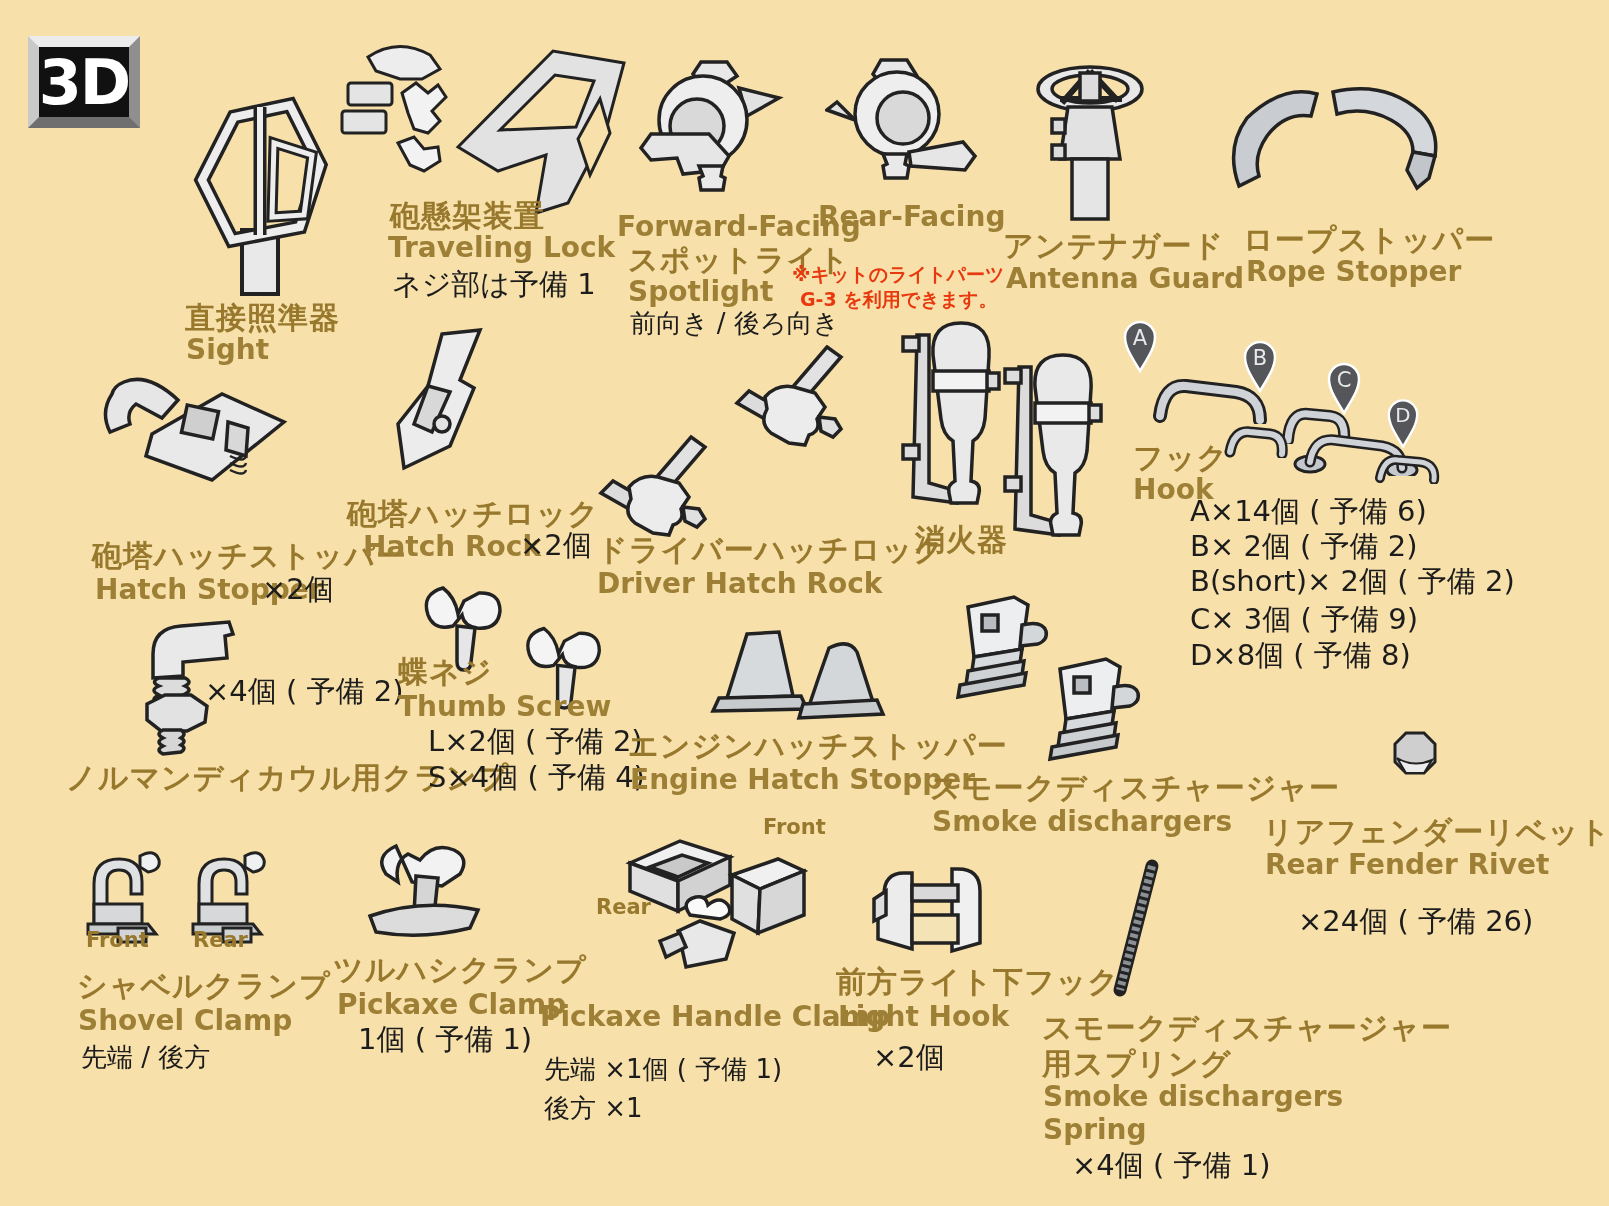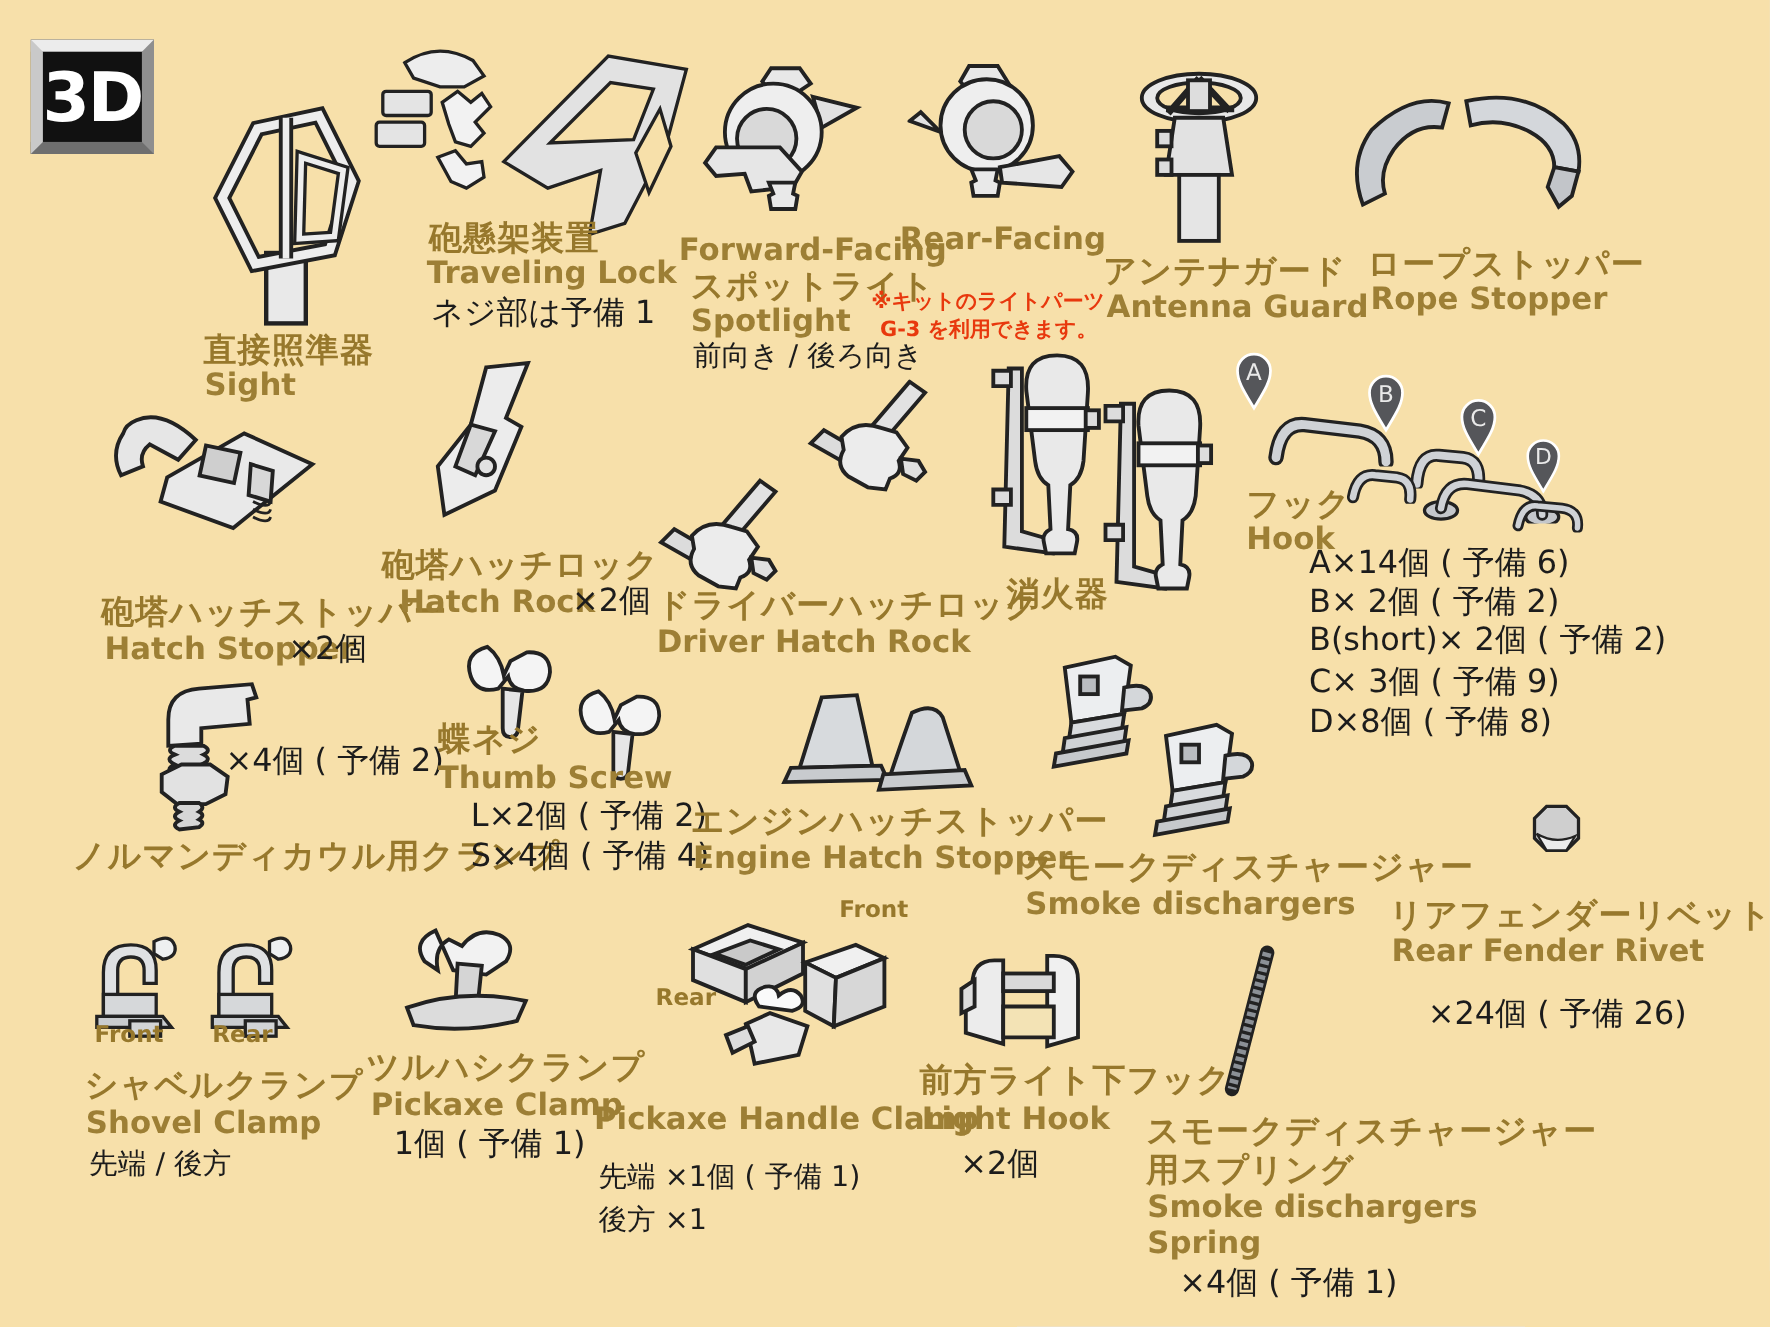--- a/index.html
+++ b/index.html
@@ -6,21 +6,21 @@
   #page{position:relative;width:1609px;height:1206px;background:#F7E0AA;overflow:hidden;
         font-family:"DejaVu Sans",sans-serif;}
   .abs{position:absolute;}
   .ja{color:#97782C;font-weight:700;font-size:30px;letter-spacing:1px;white-space:nowrap;}
   .en{color:#9D7F35;font-weight:700;font-size:28px;white-space:nowrap;}
   .qty{color:#1C1C1C;font-weight:400;font-size:29px;white-space:nowrap;}
   .note{color:#1C1C1C;font-weight:400;font-size:26px;white-space:nowrap;}
   .red{color:#E8380D;font-weight:700;font-size:19px;line-height:25px;white-space:nowrap;}
   .jasub{color:#97782C;font-weight:700;font-size:21px;white-space:nowrap;}
   
-  #logo{left:28px;top:36px;width:112px;height:104px;
+  #logo{left:28px;top:36px;width:112px;height:92px;
         border:11px solid;border-color:#ececec #8f8f8f #6f6f6f #c9c9c9;
         background:#111;box-sizing:border-box;display:flex;align-items:center;justify-content:center;}
   #logo span{color:#fff;font-weight:900;font-size:62px;letter-spacing:-2px;}
   svg{display:block;}
 </style>
 </head>
 <body>
 
 <div id="page">
 

